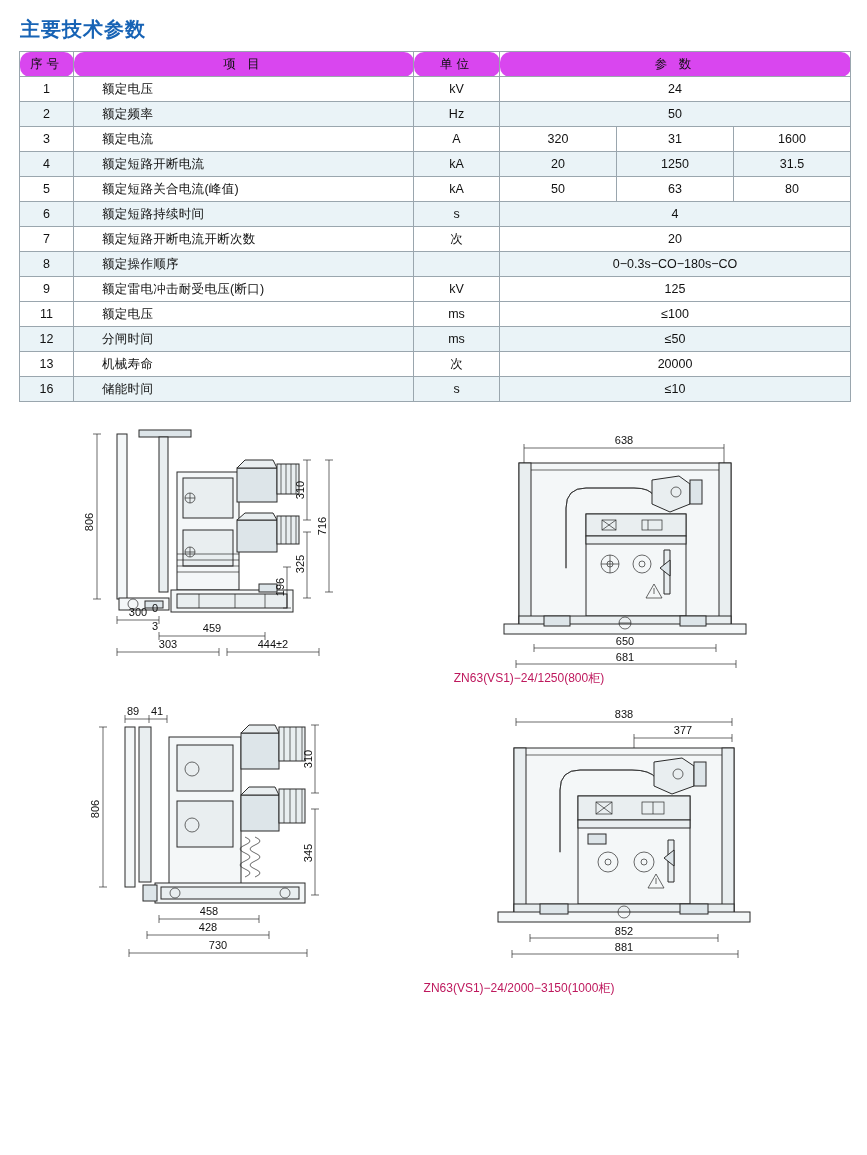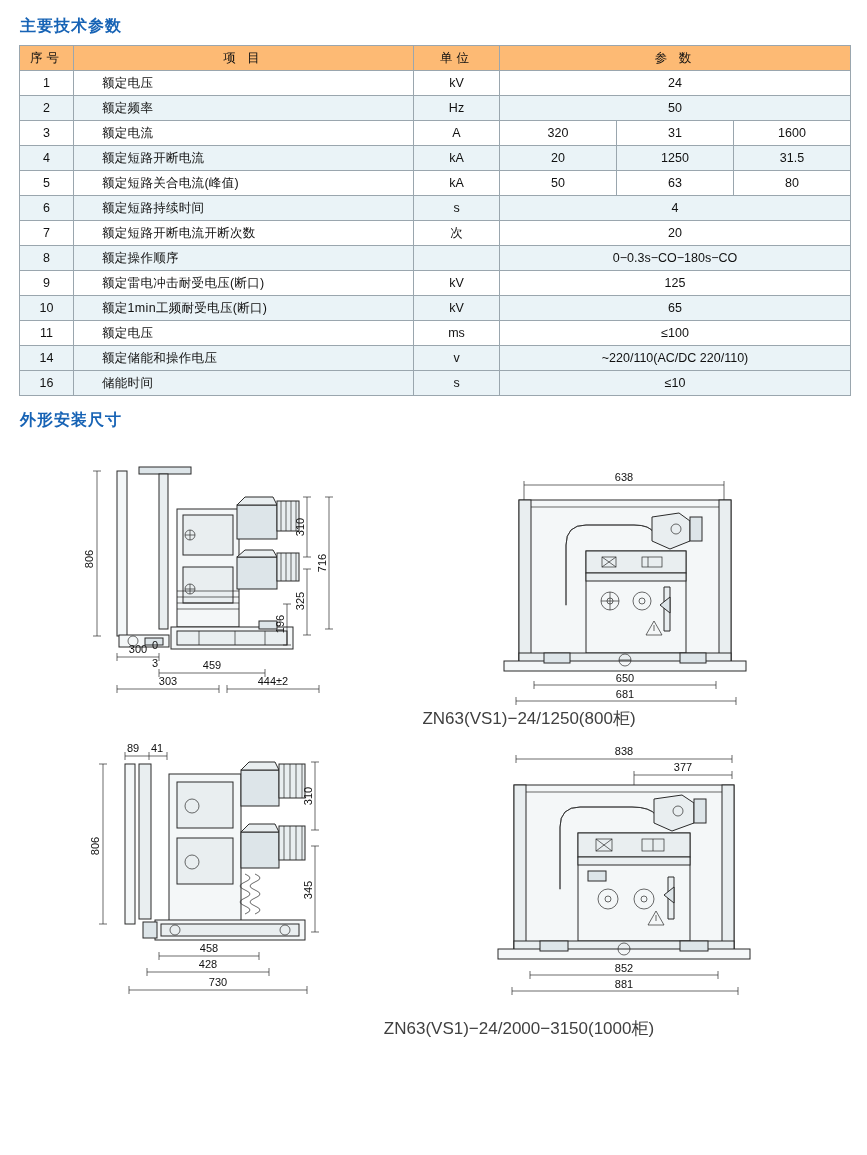--- a/index.html
+++ b/index.html
@@ -17,21 +17,21 @@
   }
   .page {
     position: relative;
     width: 867px;
     height: 1155px;
     box-sizing: border-box;
     padding: 10px 18px;
   }
   .section-title {
     color: #1763b5;
-    font-size: 16px;
+    font-size: 20px;
     font-weight: bold;
     letter-spacing: 1px;
     margin: 6px 0 8px 2px;
   }
   .section-title.second {
     margin-top: 14px;
   }
   
   table.spec {
     border-collapse: collapse;
@@ -42,22 +42,23 @@
   table.spec td, table.spec th {
     border: 1px solid #9aa6ae;
     height: 24px;
     font-size: 12.5px;
     text-align: center;
     font-weight: normal;
     padding: 0 2px;
     color: #111;
   }
   table.spec tr.head td {
-    background: #fdba74;
+    background: #d946ef;
     letter-spacing: 4px;
+    border-radius: 10px;
   }
   table.spec tr.alt td {
     background: #eaf3f7;
   }
   table.spec td.item {
     text-align: left;
     padding-left: 28px;
     letter-spacing: 0.3px;
   }
   .col-no  { width: 54px; }
@@ -69,24 +70,24 @@
     position: relative;
     width: 831px;
     height: 600px;
     margin-left: 1px;
   }
   .fig {
     position: absolute;
   }
   .fig-cap {
     position: absolute;
-    font-size: 17px;
+    font-size: 12px;
     text-align: center;
     width: 100%;
-    color: #404040;
+    color: #be185d;
   }
   svg { display: block; }
   .ln { stroke: #2b2b2b; stroke-width: 1; fill: none; }
   .lnt { stroke: #2b2b2b; stroke-width: 0.7; fill: none; }
   .fillgrey { fill: #e9eef0; stroke: #2b2b2b; stroke-width: 1; }
   .filllite { fill: #f4f7f8; stroke: #2b2b2b; stroke-width: 1; }
   .fillmid { fill: #dde5e9; stroke: #2b2b2b; stroke-width: 1; }
   .dim { font-size: 11px; fill: #111; font-family: "Liberation Sans", sans-serif; }
   .dimv { font-size: 11px; fill: #111; font-family: "Liberation Sans", sans-serif; }
 </style>
@@ -176,54 +177,53 @@
         <td colspan="3">0−0.3s−CO−180s−CO</td>
       </tr>
 
       <tr>
         <td>9</td>
         <td class="item">额定雷电冲击耐受电压(断口)</td>
         <td>kV</td>
         <td colspan="3">125</td>
       </tr>
 
-      <tr class="alt">
-        <td>10</td>
-        <td class="item">额定1min工频耐受电压(断口)</td>
-        <td>kV</td>
-        <td colspan="3">65</td>
-      </tr>
 
       <tr>
         <td>11</td>
         <td class="item">额定电压</td>
         <td>ms</td>
         <td colspan="3">≤100</td>
       </tr>
 
-
-
       <tr class="alt">
-        <td>14</td>
-        <td class="item">额定储能和操作电压</td>
-        <td>v</td>
-        <td colspan="3">~220/110(AC/DC 220/110)</td>
-      </tr>
+        <td>12</td>
+        <td class="item">分闸时间</td>
+        <td>ms</td>
+        <td colspan="3">≤50</td>
+      </tr>
+
+      <tr>
+        <td>13</td>
+        <td class="item">机械寿命</td>
+        <td>次</td>
+        <td colspan="3">20000</td>
+      </tr>
+
 
 
       <tr class="alt">
         <td>16</td>
         <td class="item">储能时间</td>
         <td>s</td>
         <td colspan="3">≤10</td>
       </tr>
     </tbody>
   </table>
 
-  <div class="section-title second">外形安装尺寸</div>
 
   <div class="drawings">
 
     <div class="fig" style="left:40px; top:10px;">
       <svg width="330" height="270" viewBox="0 0 330 270">
 
         <rect x="80" y="18" width="52" height="7" class="fillmid"></rect>
         <rect x="100" y="25" width="9" height="155" class="fillgrey"></rect>
 
         <rect x="58" y="22" width="10" height="165" class="filllite"></rect>

